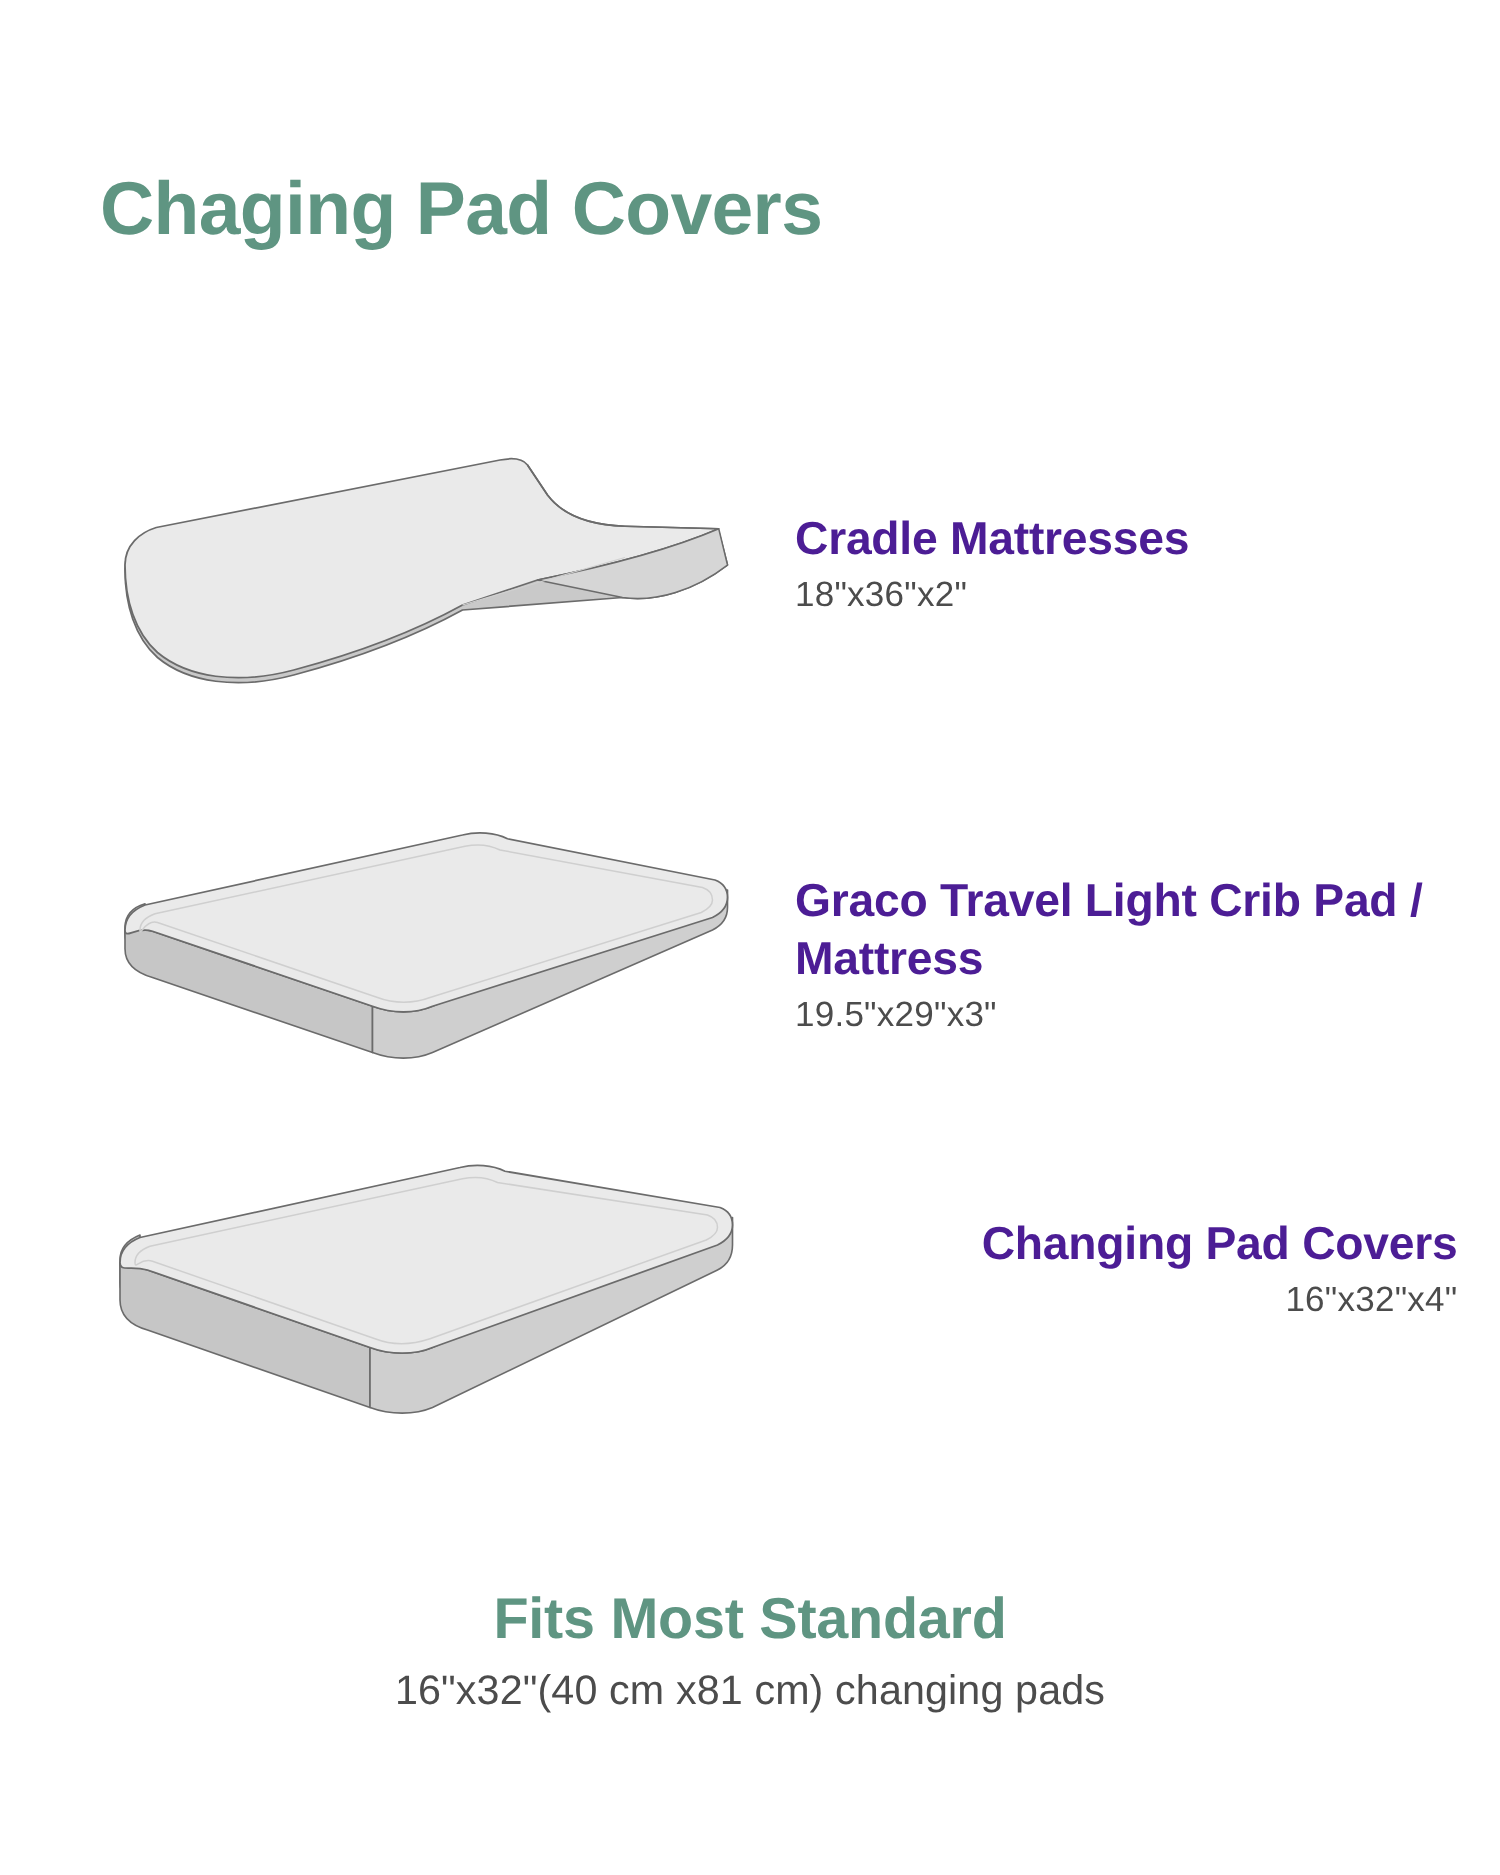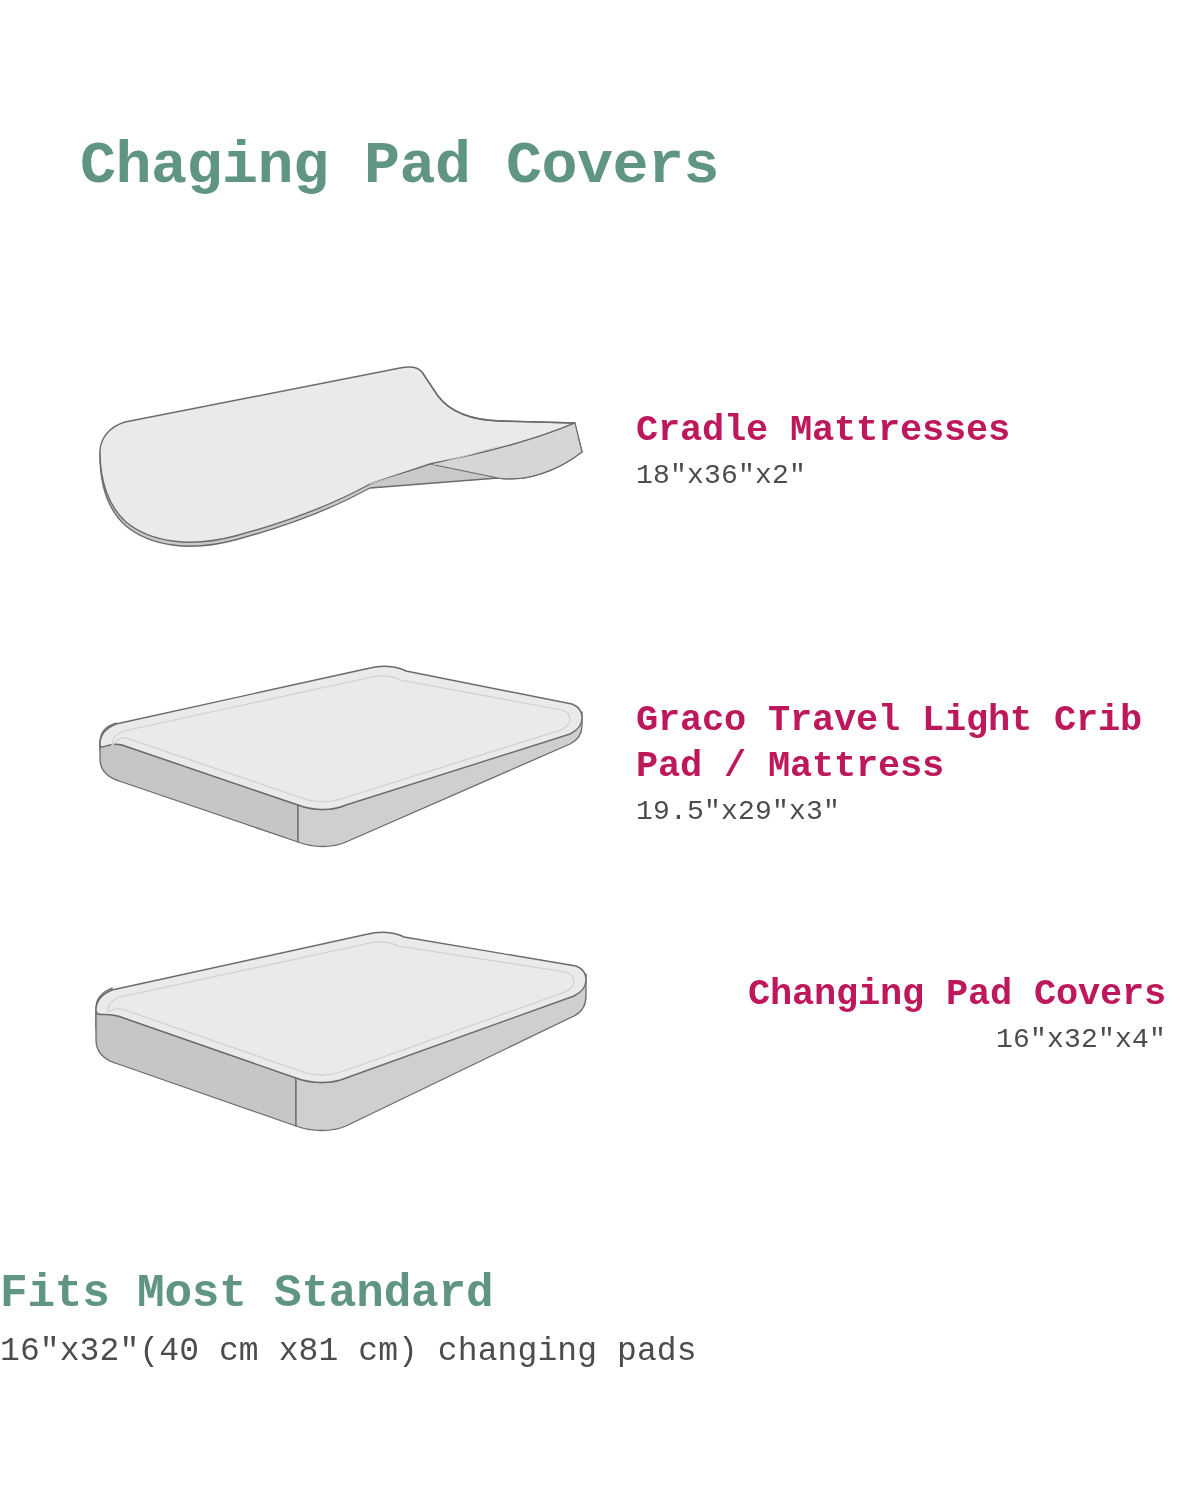--- a/index.html
+++ b/index.html
@@ -13,21 +13,20 @@
     font-family: "Liberation Sans", sans-serif;
     overflow: hidden;
     position: relative;
   }
 
   .page {
     position: relative;
     width: 1200px;
     height: 1500px;
     background: #ffffff;
-    font-family: Liberation Mono, monospace;
   }
 
   
   .page-title {
     position: absolute;
     left: 80px;
     top: 95px;
     font-size: 60px;
     font-weight: 700;
     letter-spacing: -0.5px;
@@ -65,38 +64,39 @@
     left: 636px;
     width: 530px;
   }
   .row-1 .product-text { top: 48px; }
   .row-2 .product-text { top: 38px; }
   .row-3 .product-text { top: 42px; }
 
   .product-name {
     font-size: 37px;
     font-weight: 700;
-    color: #be185d;
+    color: #4c1d95;
     line-height: 1.24;
     letter-spacing: -0.2px;
   }
   .product-dims {
     margin-top: 6px;
     font-size: 28px;
     font-weight: 400;
     color: #4c4c4c;
     letter-spacing: 0.2px;
   }
 
   
   .footer {
     position: absolute;
     left: 0;
     top: 1268px;
     width: 1200px;
+    text-align: center;
   }
   .footer-headline {
     font-size: 46px;
     font-weight: 700;
     color: #5f9582;
     letter-spacing: -0.2px;
     line-height: 1.15;
   }
   .footer-sub {
     margin-top: 12px;

